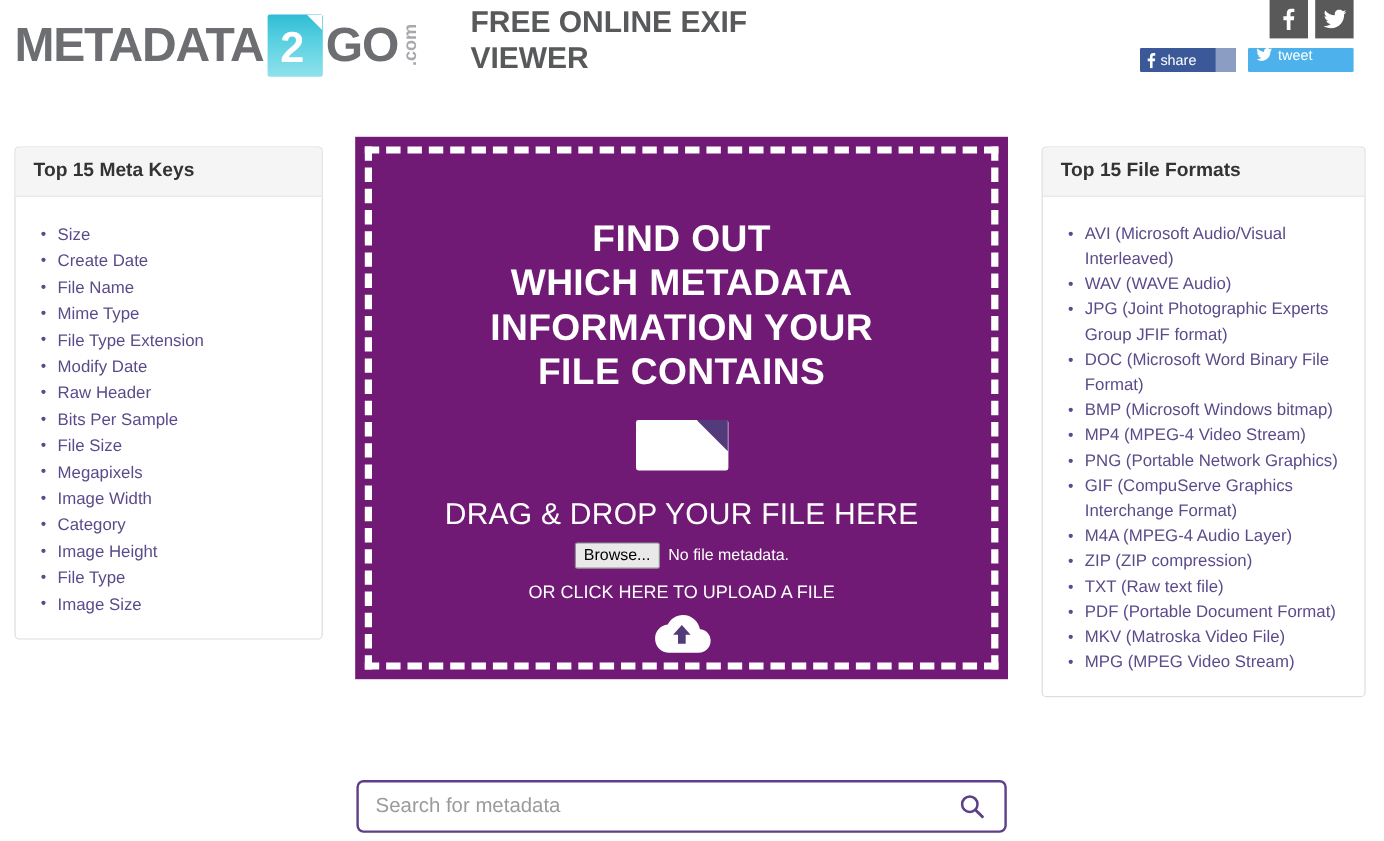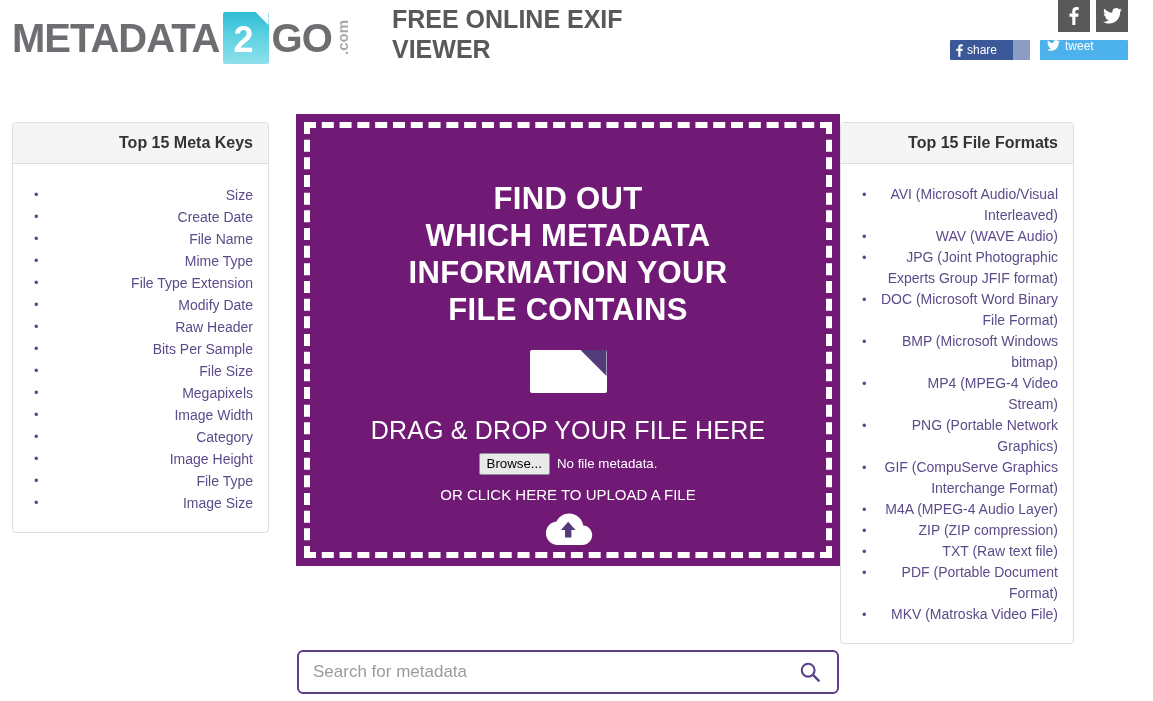--- a/index.html
+++ b/index.html
@@ -67,40 +67,40 @@
   .tw-tweet {
     width: 88px; height: 20px; background: #4db2ec;
     display: flex; align-items: flex-start; cursor: pointer; border-radius: 1px;
   }
   .tw-tweet .twicon { margin-left: 7px; margin-right: 5px; display: flex; }
   .tw-tweet .lbl { color: #ffffff; font-size: 12px; line-height: 12px; }
 
   
   .panel {
     position: absolute; background: #ffffff;
-    border: 1px solid #dddddd; border-radius: 4px; text-align: right;
+    border: 1px solid #dddddd; border-radius: 4px;
   }
   .panel-head {
     background: #f5f5f5; border-bottom: 1px solid #dddddd;
     padding: 10px 15px; border-radius: 4px 4px 0 0;
   }
   .panel-head-title { font-size: 16px; font-weight: bold; color: #333333; line-height: 20px; }
   .panel-body { padding: 20px 15px 18px 15px; }
   .panel-body ul { margin: 0; padding: 0 0 0 20px; list-style: none; }
   .panel-body li {
     position: relative; font-size: 14px; line-height: 22px;
     color: #5c4b8a; cursor: pointer;
   }
   .panel-body li::before {
     content: "\2022"; position: absolute; left: -14px; top: 0;
     color: #5c4b8a; font-size: 13px;
   }
 
   #left-panel  { left: 12px; top: 122px; width: 257px; }
-  #right-panel { left: 840px; top: 122px; width: 234px; }
+  #right-panel { left: 868px; top: 122px; width: 270px; }
   #right-panel .panel-body li { line-height: 21px; }
 
   
   .dropzone {
     position: absolute; left: 296px; top: 114px; width: 544px; height: 452px;
     background: #701a75; padding: 8px;
   }
   .dropzone-inner {
     width: 100%; height: 100%;
     border: 6px dashed #ffffff;
@@ -266,20 +266,21 @@
           <li>DOC (Microsoft Word Binary File Format)</li>
           <li>BMP (Microsoft Windows bitmap)</li>
           <li>MP4 (MPEG-4 Video Stream)</li>
           <li>PNG (Portable Network Graphics)</li>
           <li>GIF (CompuServe Graphics Interchange Format)</li>
           <li>M4A (MPEG-4 Audio Layer)</li>
           <li>ZIP (ZIP compression)</li>
           <li>TXT (Raw text file)</li>
           <li>PDF (Portable Document Format)</li>
           <li>MKV (Matroska Video File)</li>
+          <li>MPG (MPEG Video Stream)</li>
         </ul>
     </div>
   </div>
 
   <div class="search-wrap">
     <input class="search-input" type="text" placeholder="Search for metadata" value="" style="">
     <button class="search-btn">
       <svg width="22" height="22" viewBox="0 0 24 24" aria-hidden="true">
         <circle cx="10" cy="10" r="7" fill="none" stroke="#5c3f86" stroke-width="2.3"></circle>
         <line x1="15.2" y1="15.2" x2="21.5" y2="21.5" stroke="#5c3f86" stroke-width="2.6" stroke-linecap="round"></line>

